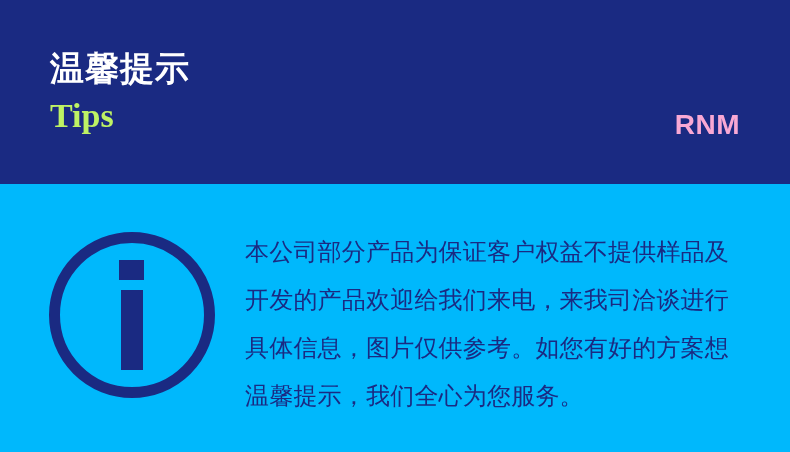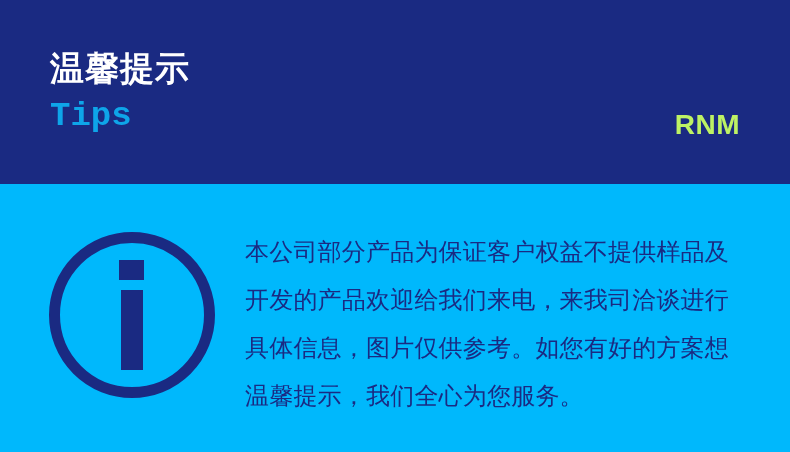--- a/index.html
+++ b/index.html
@@ -44,35 +44,35 @@
     color: #ffffff;
     line-height: 44px;
     letter-spacing: 1px;
     white-space: nowrap;
     font-family: "DejaVu Sans", "Liberation Sans", sans-serif;
   }
 
   .title-en {
     font-size: 34px;
     font-weight: bold;
-    color: #0ea5e9;
+    color: #bef264;
     line-height: 44px;
     letter-spacing: 0px;
     white-space: nowrap;
     margin-top: 4px;
-    font-family: Liberation Mono, monospace;
+    font-family: Liberation Serif, serif;
   }
 
   .brand-logo {
     position: absolute;
     right: 50px;
     top: 108px;
     font-size: 28px;
     font-weight: bold;
-    color: #bef264;
+    color: #f9a8d4;
     letter-spacing: 0.5px;
     line-height: 34px;
     white-space: nowrap;
     font-family: "Liberation Sans", sans-serif;
   }
 
   
   .body-panel {
     position: absolute;
     left: 0;

